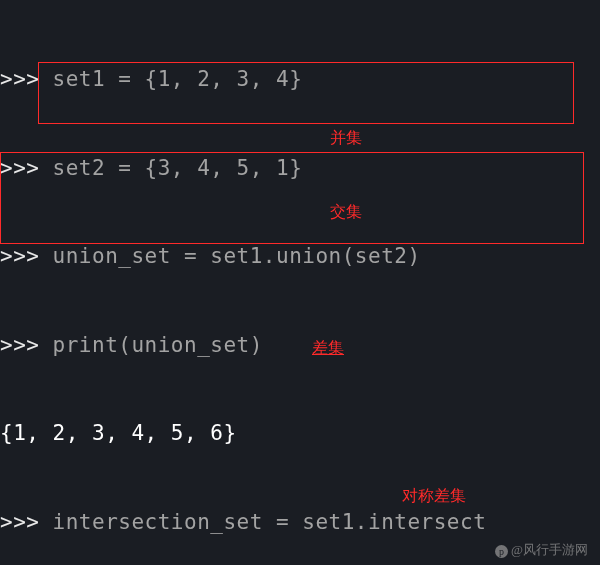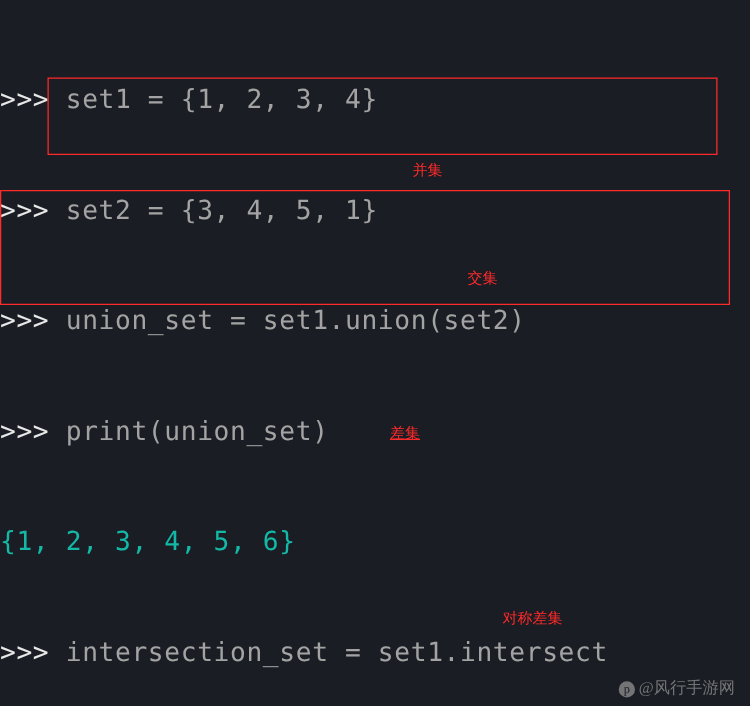--- a/index.html
+++ b/index.html
@@ -16,39 +16,39 @@
     position: relative;
     padding: 6px 0 0 0;
     font-size: 21px;
     line-height: 29.5px;
     letter-spacing: 0.5px;
     white-space: pre;
   }
   .line { position: relative; height: 29.5px; }
   .prompt { color: #e8e8e8; }
   .code { color: #a3a3a3; }
-  .output { color: #14b8a6; text-align: center; }
+  .output { color: #ffffff; text-align: center; }
 
   .redbox {
     position: absolute;
     border: 1.5px solid #ff2a2a;
     pointer-events: none;
   }
   #box1 { left: 38px; top: 62px; width: 536px; height: 62px; }
   #box2 { left: 0px;  top: 152px; width: 584px; height: 92px; }
 
   .annot {
     position: absolute;
     color: #ff2a2a;
-    font-size: 12px;
+    font-size: 16px;
     font-family: "Microsoft YaHei", "PingFang SC", sans-serif;
     pointer-events: none;
   }
   #annot1 { left: 330px; top: 128px; }
-  #annot2 { left: 330px; top: 214px; margin-left: 44px; }
+  #annot2 { left: 330px; top: 202px; }
   #annot3 { left: 312px; top: 338px; text-decoration: underline; }
   #annot4 { left: 402px; top: 486px; }
 
   .watermark {
     position: absolute;
     right: 12px;
     bottom: 6px;
     font-size: 13px;
     color: #9a9a9a;
     font-family: Liberation Serif, serif;

